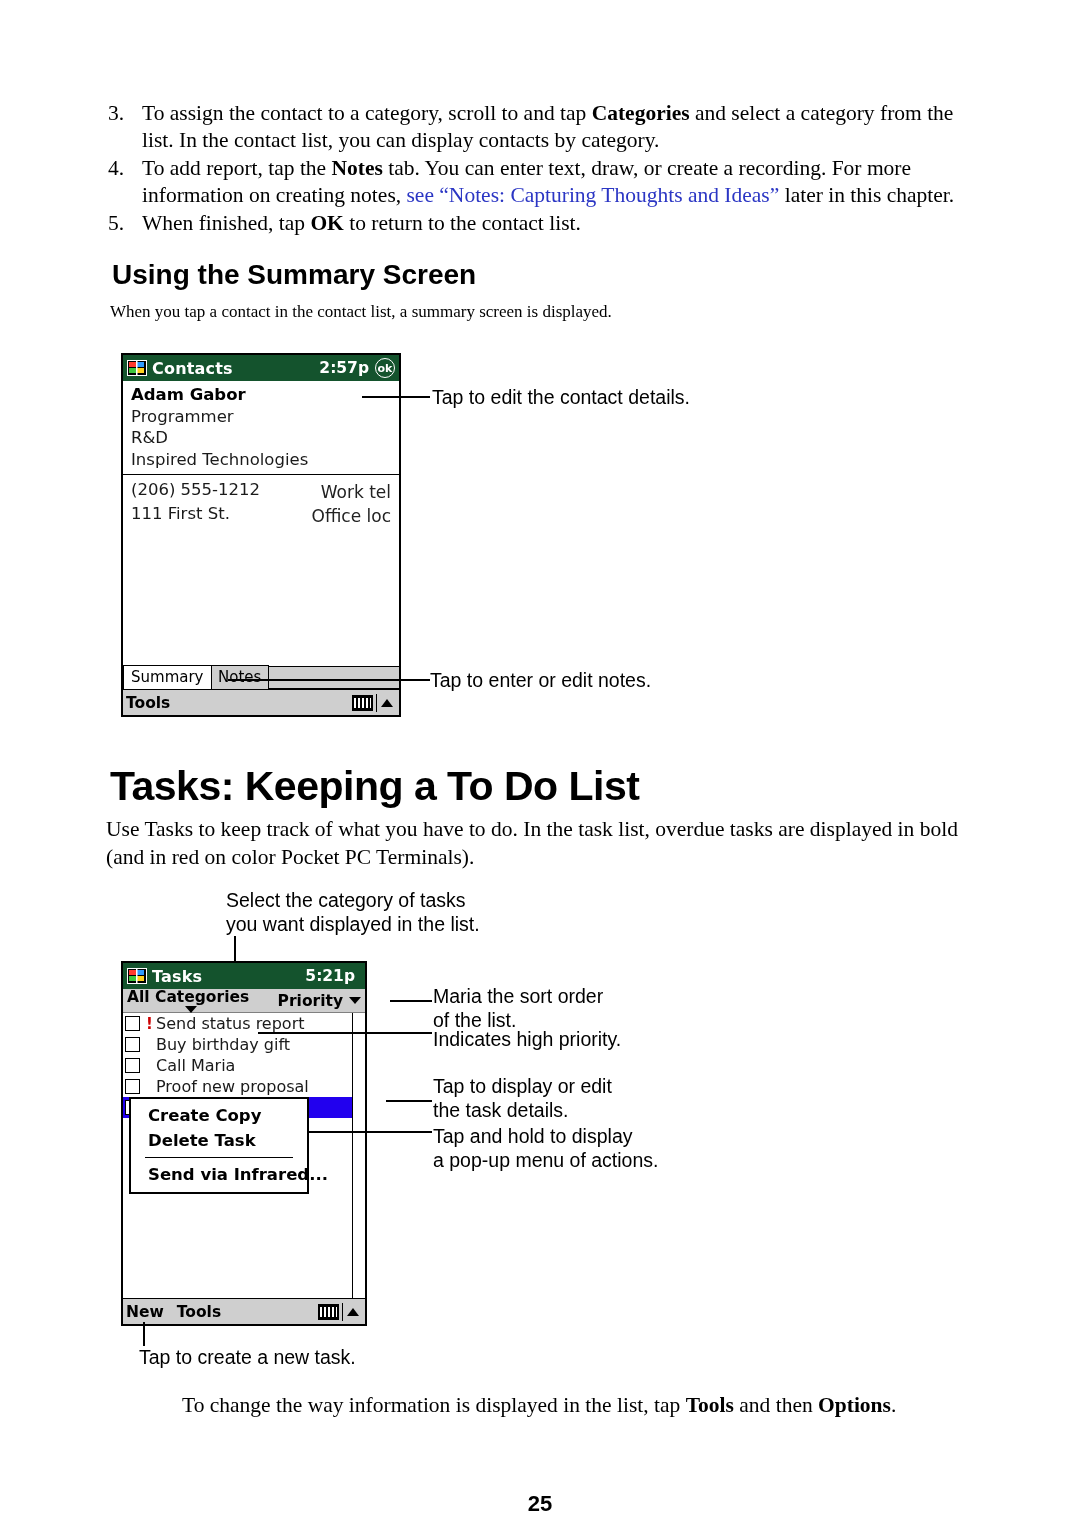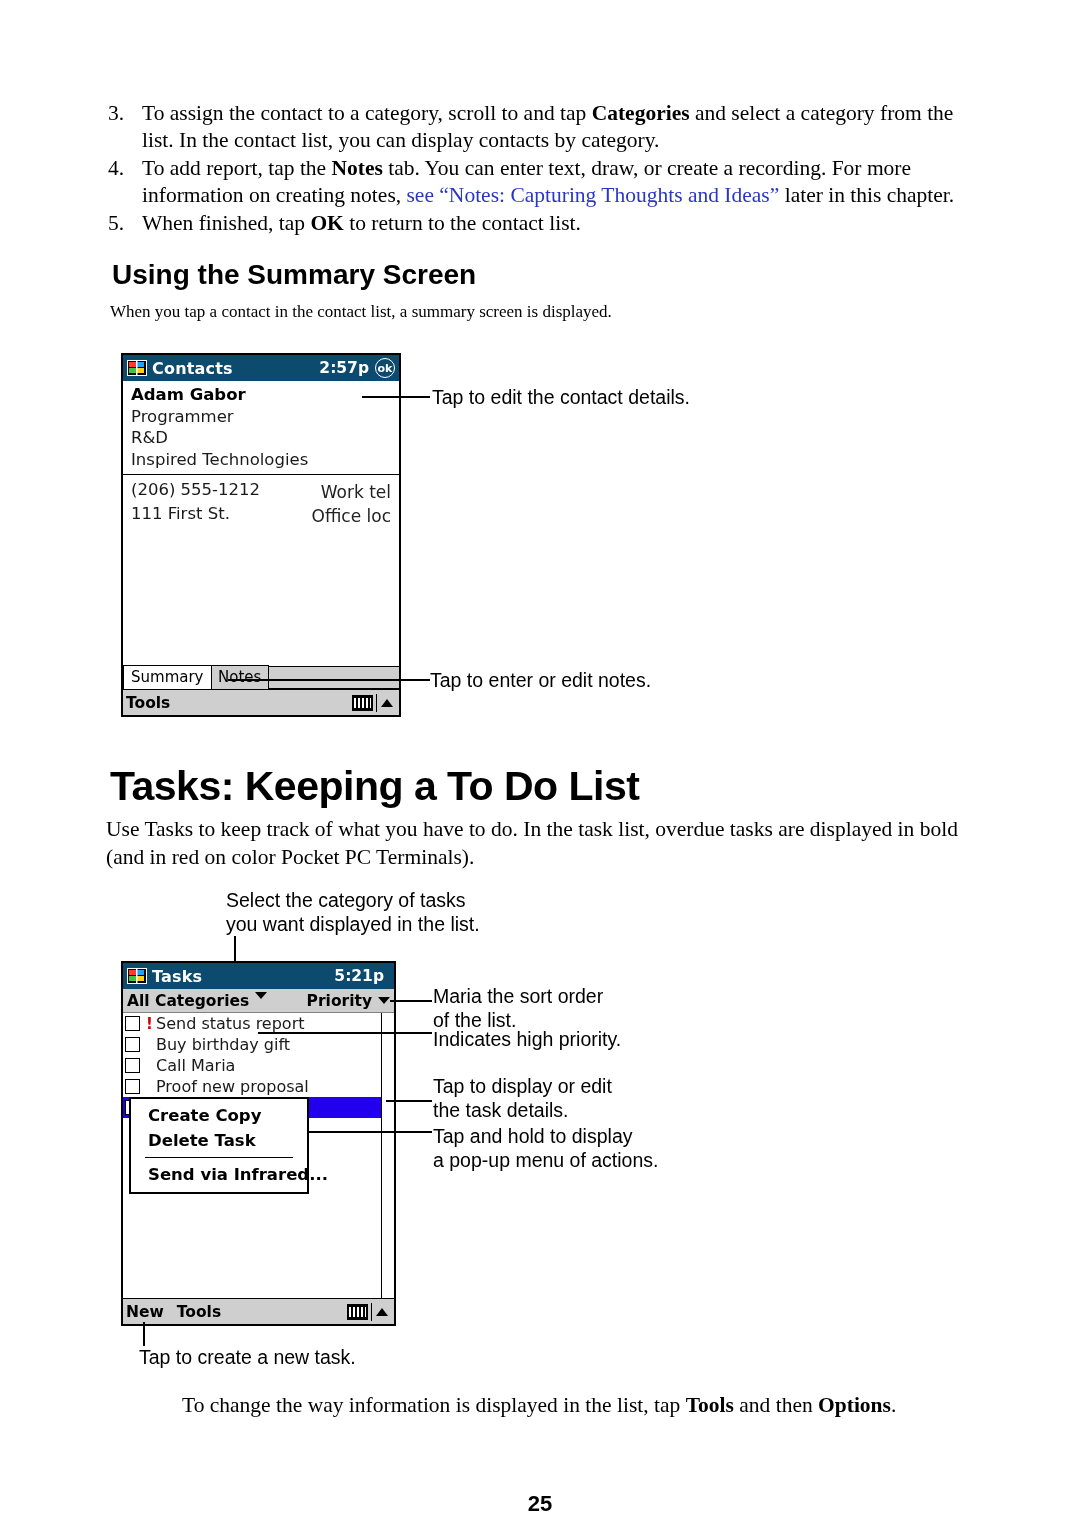--- a/index.html
+++ b/index.html
@@ -126,21 +126,21 @@
   
   .pda {
     position: absolute;
     border: 2px solid #000;
     background: #ffffff;
     font-family: "DejaVu Sans", sans-serif;
     box-sizing: border-box;
   }
   .titlebar {
     height: 26px;
-    background: #0c4a6e;
+    background: #14532d;
     color: #ffffff;
     display: flex;
     align-items: center;
     padding: 0 4px;
     font-size: 16px;
     font-weight: bold;
     box-sizing: border-box;
   }
   .start-icon {
     width: 20px; height: 18px;
@@ -260,21 +260,21 @@
     height: 24px;
     background: #cfcfcf;
     border-bottom: 1.5px solid #808080;
     display: flex;
     align-items: center;
     padding: 0 4px;
     font-size: 15.5px;
     font-weight: bold;
     box-sizing: border-box;
   }
-  .cmdbar .cb-left { display: flex; align-items: flex-start; }
+  .cmdbar .cb-left { display: flex; align-items: center; flex-direction: column; }
   .cmdbar .cb-right { display: flex; align-items: center; margin-left: auto; }
   .dd-arrow {
     width: 0; height: 0;
     border-left: 6px solid transparent;
     border-right: 6px solid transparent;
     border-top: 7px solid #000;
     margin-left: 6px;
   }
   .tasklist {
     position: absolute;
@@ -426,21 +426,21 @@
   <div class="callout" style="left:430px; top:668px;">Tap to enter or edit notes.</div>
 
   <h1 class="chapter-head">Tasks:  Keeping a To Do List</h1>
 
   <div class="tasks-para">Use Tasks to keep track of what you have to do. In the task list, overdue tasks are displayed in bold (and in red on color Pocket PC Terminals).</div>
 
   <div class="callout" style="left:226px; top:888px;">Select the category of tasks
 you want displayed in the list.</div>
   <div class="leader leader-v" style="left:234px; top:936px; height:62px;"></div>
 
-  <div class="pda" style="left:121px; top:961px; width:275px; height:365px;">
+  <div class="pda" style="left:121px; top:961px; width:246px; height:365px;">
 
     <div class="titlebar">
       <span class="start-icon">
         <svg width="20" height="18" viewBox="0 0 20 18">
           <rect x="0" y="1" width="20" height="16" fill="#ffffff"></rect>
           <rect x="1" y="2" width="18" height="14" fill="#000000"></rect>
           <rect x="2" y="3" width="7" height="5" fill="#ff3b30"></rect>
           <rect x="10" y="3" width="7" height="5" fill="#2e9bff"></rect>
           <rect x="2" y="9" width="7" height="5" fill="#3ec73e"></rect>
           <rect x="10" y="9" width="7" height="5" fill="#ffd21f"></rect>

